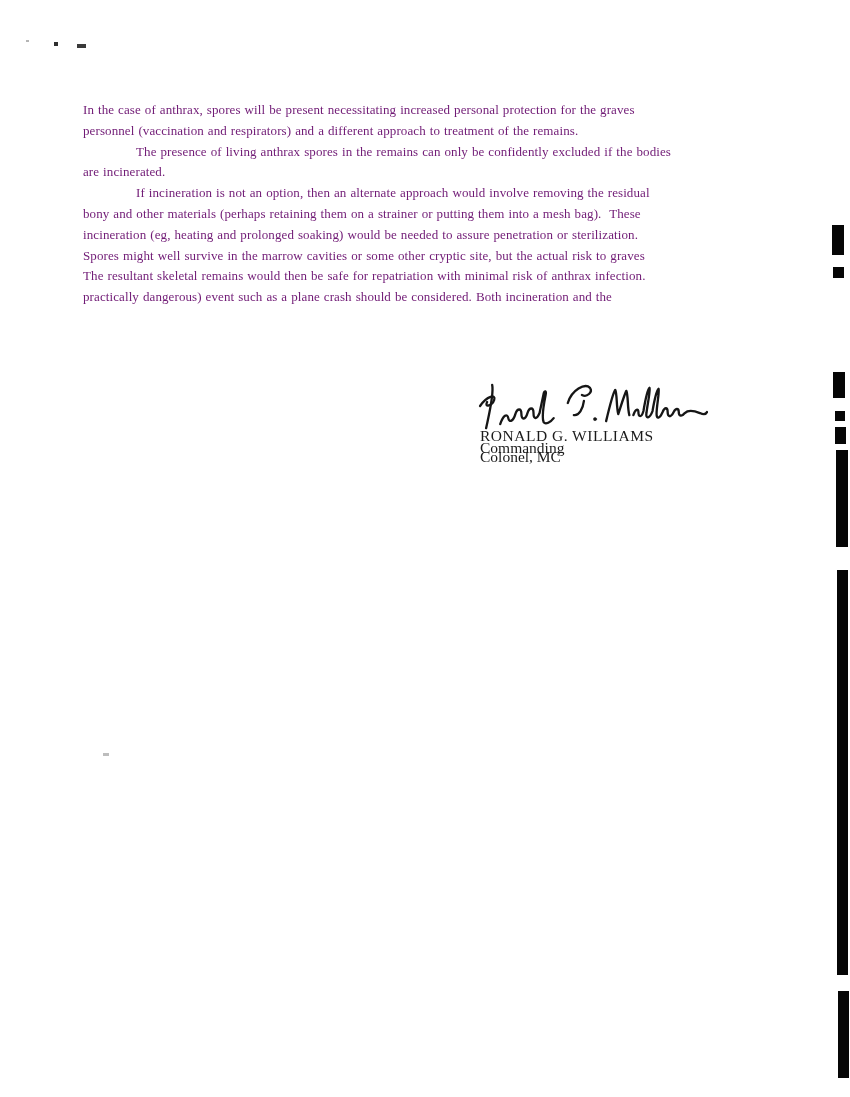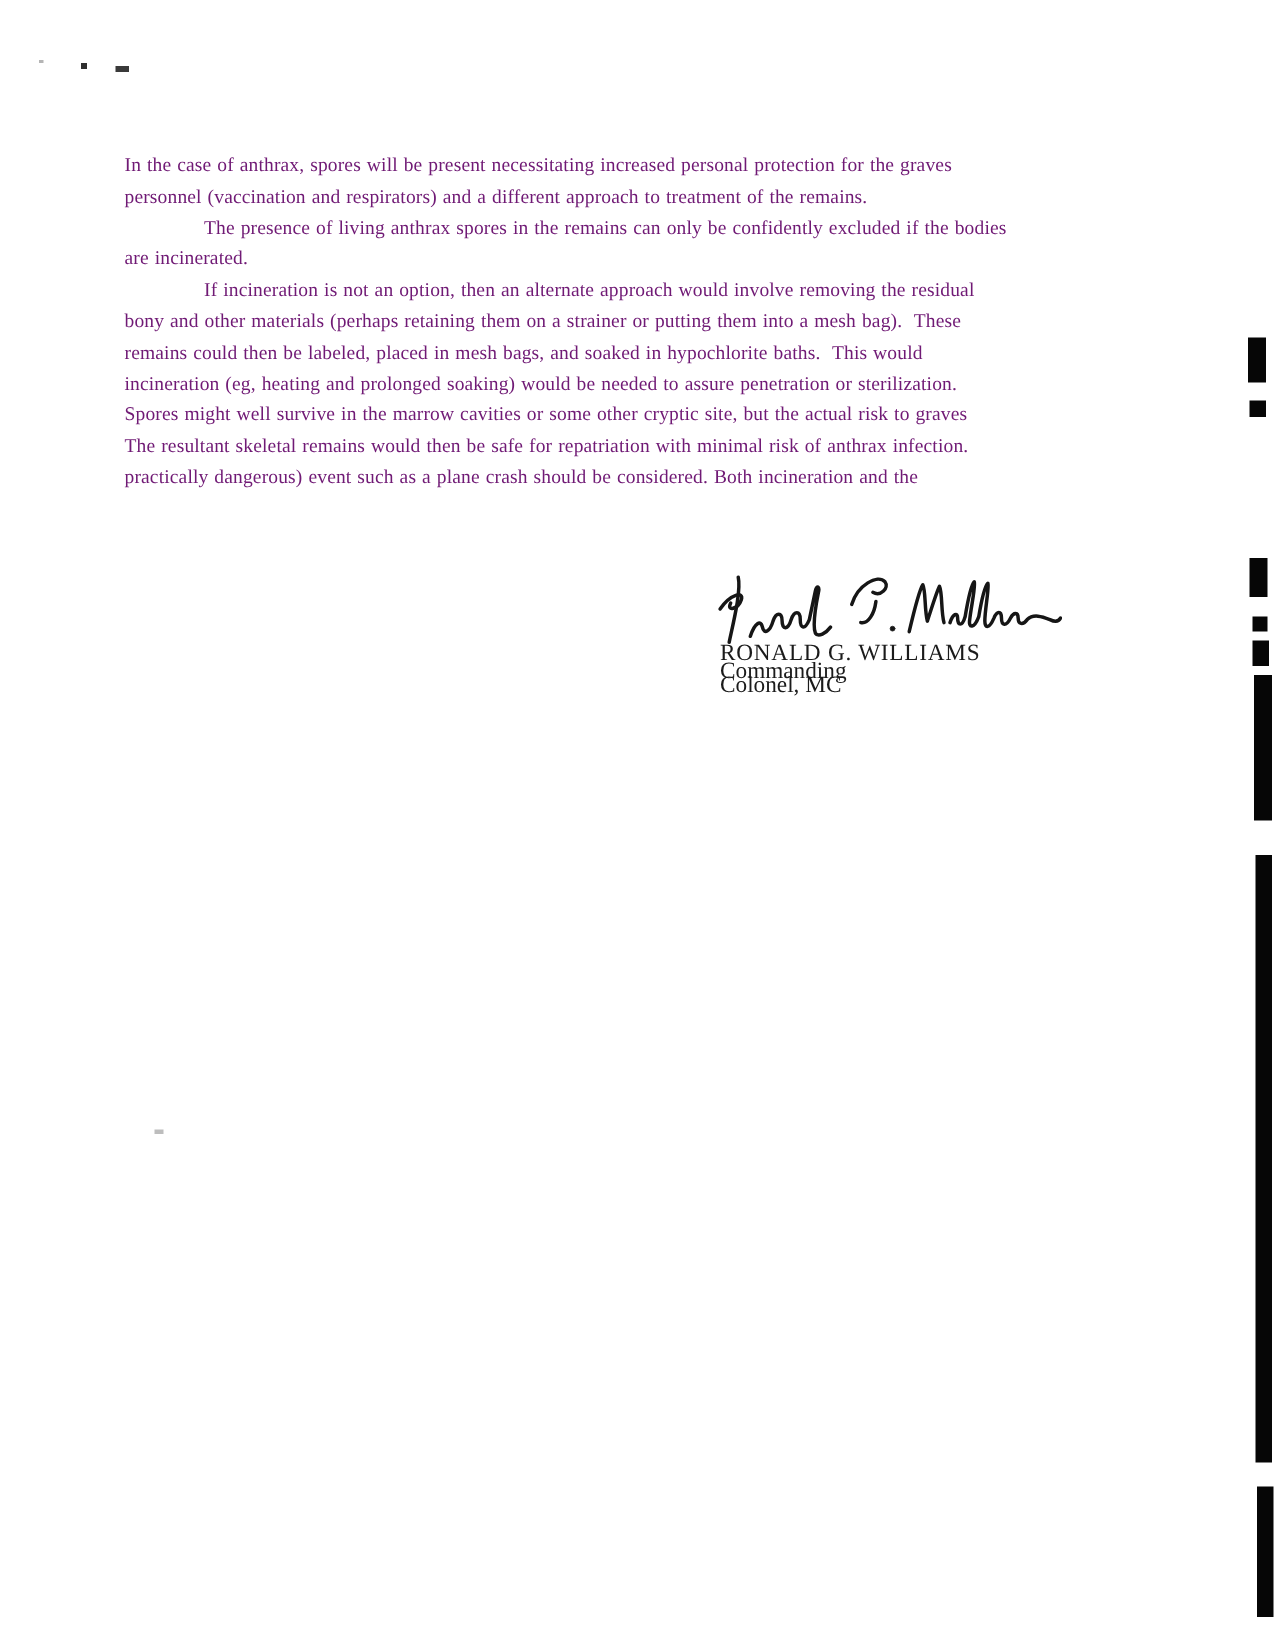--- a/index.html
+++ b/index.html
@@ -72,21 +72,20 @@
 
 <div class="page">
 
   <div class="body-text">
       <div class="line">In the case of anthrax, spores will be present necessitating increased personal protection for the graves</div>
       <div class="line">personnel (vaccination and respirators) and a different approach to treatment of the remains.</div>
       <div class="line indent">The presence of living anthrax spores in the remains can only be confidently excluded if the bodies</div>
       <div class="line">are incinerated.</div>
       <div class="line indent">If incineration is not an option, then an alternate approach would involve removing the residual</div>
       <div class="line">bony and other materials (perhaps retaining them on a strainer or putting them into a mesh bag).  These</div>
-      <div class="line">remains could then be labeled, placed in mesh bags, and soaked in hypochlorite baths.  This would</div>
       <div class="line">incineration (eg, heating and prolonged soaking) would be needed to assure penetration or sterilization.</div>
       <div class="line">Spores might well survive in the marrow cavities or some other cryptic site, but the actual risk to graves</div>
       <div class="line">The resultant skeletal remains would then be safe for repatriation with minimal risk of anthrax infection.</div>
       <div class="line">practically dangerous) event such as a plane crash should be considered. Both incineration and the</div>
     </div>
 
   <svg class="sig-script" viewBox="0 0 232 48" aria-hidden="true">
     <path d="M12,46 C15,32 20,12 18,3"></path>
     <path d="M6,24 C13,14 22,12 20,18 C18,24 10,26 13,20"></path>
     <path d="M26,42 C29,33 33,31 34,36 C35,41 39,39 41,32 C43,26 47,26 47,32 C47,38 51,38 53,31 C55,25 59,25 59,31 C59,37 62,38 65,31 L69,12 C70,8 72,9 71,13 C69,23 67,35 69,40 C71,43 76,40 79,36"></path>

